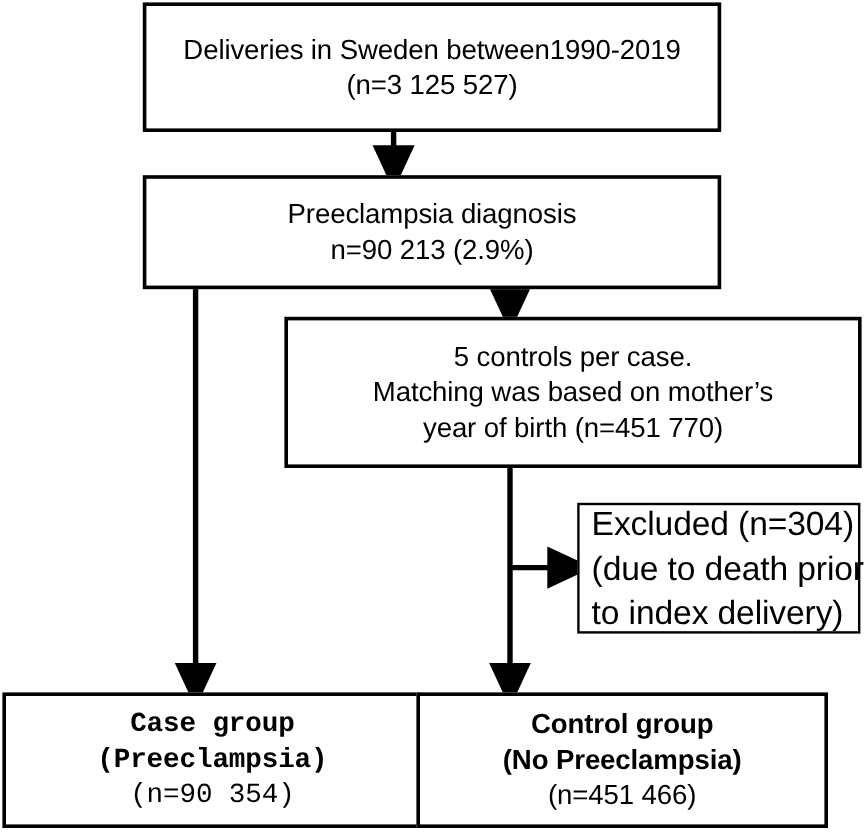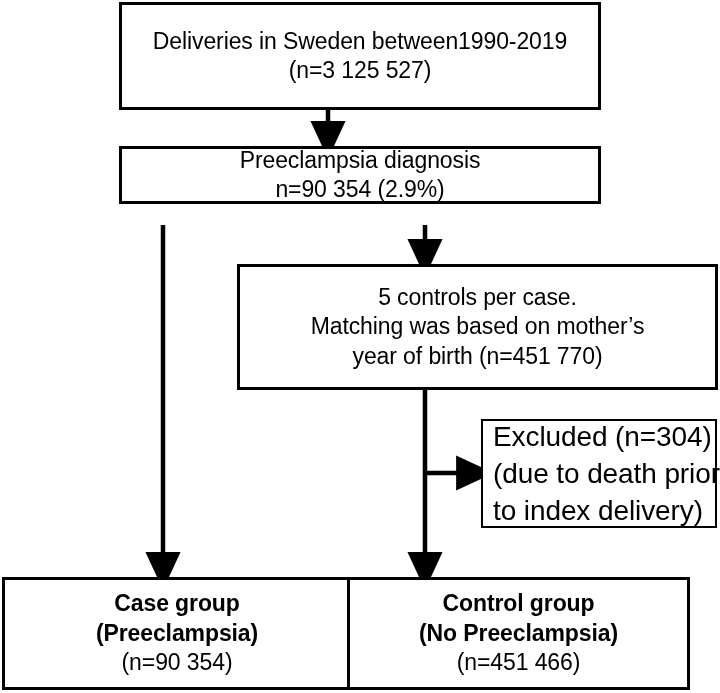--- a/index.html
+++ b/index.html
@@ -44,24 +44,24 @@
   .node.thin { border-width: 2px; }
   .node.left-align {
     align-items: flex-start;
     text-align: left;
     padding-left: 10px;
   }
   .bold { font-weight: bold; }
 
   
   #node-deliveries   { left: 119px; top: 2px;   width: 482px; height: 108px; }
-  #node-preeclampsia { left: 119px; top: 146px; width: 482px; height: 58px;  }
+  #node-preeclampsia { left: 119px; top: 146px; width: 482px; height: 95px;  }
   #node-controls     { left: 237px; top: 264px; width: 481px; height: 126px; }
   #node-excluded     { left: 481px; top: 419px; width: 236px; height: 109px; font-size: 28px; line-height: 1.33; }
-  #node-case-group   { left: 2px;   top: 577px; width: 350px; height: 113px; }
+  #node-case-group   { left: 2px;   top: 577px; width: 350px; height: 113px; font-family: Liberation Mono, monospace; }
   #node-control-group{ left: 347px; top: 577px; width: 343px; height: 113px; }
 </style>
 </head>
 <body>
 
 <div id="flow">
 
   <svg class="connectors" viewBox="0 0 720 693" width="720" height="693" aria-hidden="true">
     <defs>
       <marker id="arrowhead" markerWidth="9" markerHeight="9" refX="4.2" refY="4.5" orient="auto" markerUnits="strokeWidth">
@@ -90,21 +90,21 @@
     </g>
   </svg>
 
   <div class="node" id="node-deliveries">
     <span class="line">Deliveries in Sweden between1990-2019</span>
     <span class="line">(n=3 125 527)</span>
   </div>
 
   <div class="node" id="node-preeclampsia">
     <span class="line">Preeclampsia diagnosis</span>
-    <span class="line">n=90 354 (2.9%)</span>
+    <span class="line">n=90 213 (2.9%)</span>
   </div>
 
   <div class="node" id="node-controls">
     <span class="line">5 controls per case.</span>
     <span class="line">Matching was based on mother’s</span>
     <span class="line">year of birth (n=451 770)</span>
   </div>
 
   <div class="node thin left-align" id="node-excluded">
     <span class="line">Excluded (n=304)</span>

